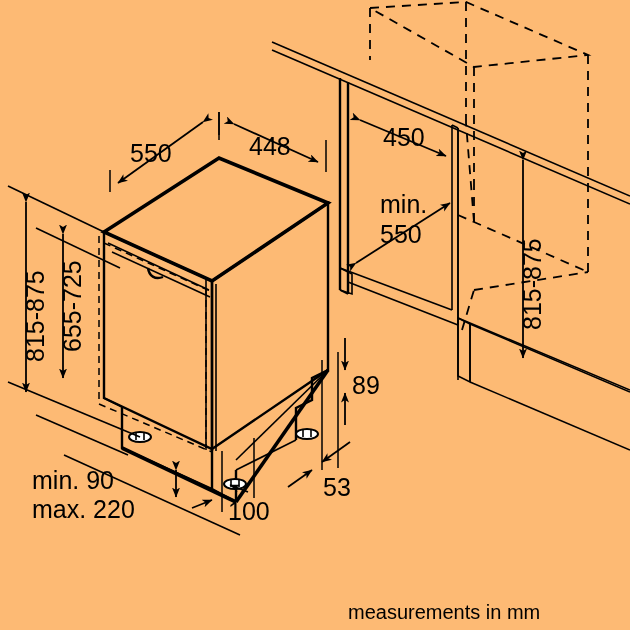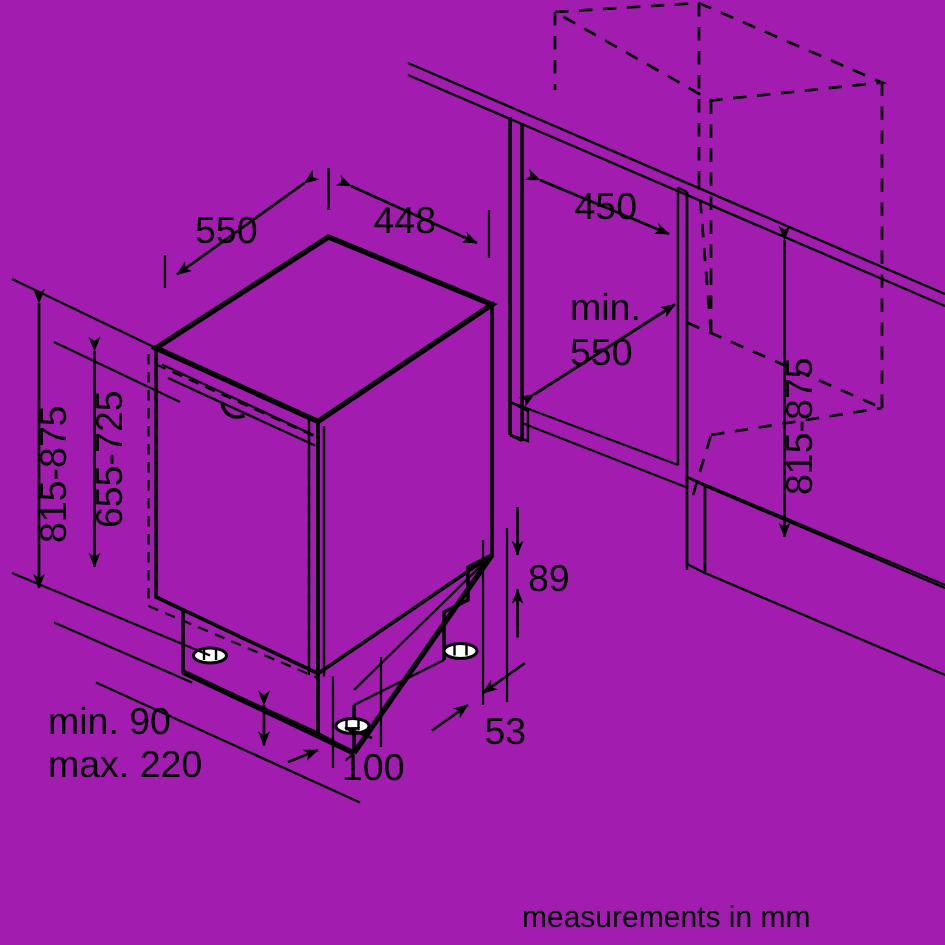--- a/index.html
+++ b/index.html
@@ -8,21 +8,21 @@
     padding: 0;
     background: #ffffff;
   }
   body {
     font-family: "Liberation Sans", sans-serif;
   }
   #canvas-wrap {
     position: relative;
     width: 630px;
     height: 630px;
-    background: #a21caf;
+    background: #fdba74;
     overflow: hidden;
   }
   svg#drawing {
     position: absolute;
     left: 0;
     top: 0;
     width: 630px;
     height: 630px;
     display: block;
   }

